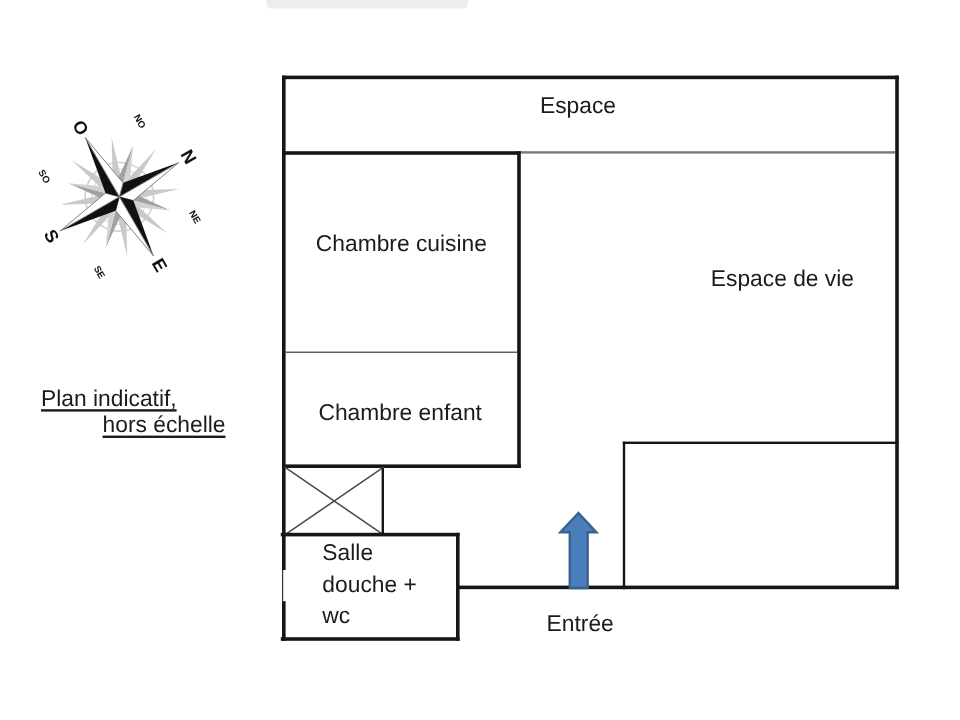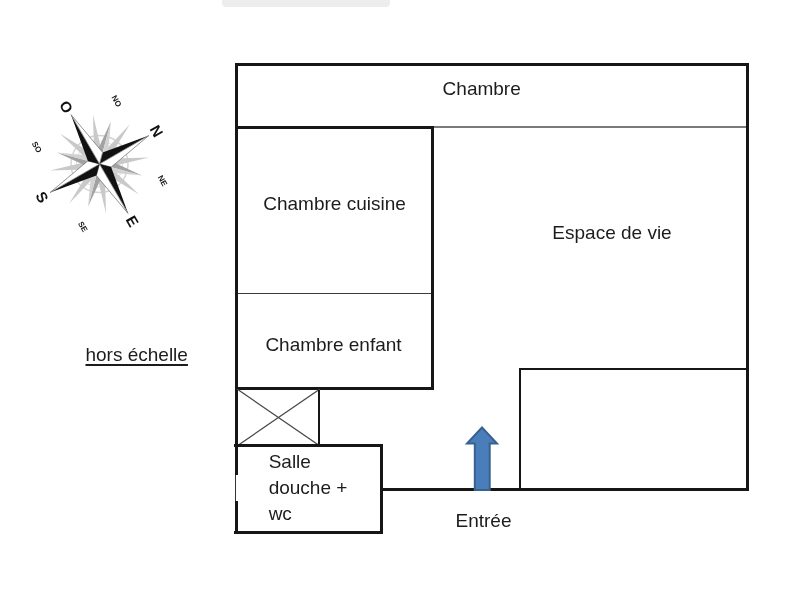--- a/index.html
+++ b/index.html
@@ -60,52 +60,53 @@
         <text x="0" y="66" font-size="15" dominant-baseline="central">S</text>
         <text x="-66" y="0" font-size="15" dominant-baseline="central">O</text>
         <text x="46" y="-46" font-size="8" dominant-baseline="central">NE</text>
         <text x="46" y="46" font-size="8" dominant-baseline="central">SE</text>
         <text x="-46" y="46" font-size="8" dominant-baseline="central">SO</text>
         <text x="-46" y="-46" font-size="8" dominant-baseline="central">NO</text>
       </g>
     </g>
   </svg>
 
+  <div style="position:absolute;left:90.7px;top:332.5px;transform:translate(-50%,-50%);font-size:19px;text-decoration:underline;text-underline-offset:3px;text-decoration-thickness:1.5px;white-space:nowrap;">Plan indicatif,</div>
 
   <div style="position:absolute;left:90.7px;top:355px;transform:translate(-50%,-50%);font-size:19px;text-decoration:underline;text-underline-offset:3px;text-decoration-thickness:1.5px;white-space:nowrap;margin-left:46px;">hors échelle</div>
 
   <div class="wall" style="left:235px;top:63px;width:513.5px;height:3.2px;"></div>
 
   <div class="wall" style="left:235px;top:63px;width:3.2px;height:412px;"></div>
 
   <div class="wall" style="left:234.8px;top:475px;width:1.3px;height:26px;background:#333;"></div>
 
   <div class="wall" style="left:235px;top:501px;width:3.2px;height:32.8px;"></div>
 
   <div class="wall" style="left:745.5px;top:63px;width:3px;height:427.5px;"></div>
 
   <div class="wall" style="left:381.5px;top:487.5px;width:367px;height:3px;"></div>
 
-  <div class="lbl" style="left:481.7px;top:88.5px;">Chambre</div>
+  <div class="lbl" style="left:481.7px;top:88.5px;">Espace</div>
 
   <div class="wall" style="left:235px;top:125.5px;width:198px;height:3px;"></div>
 
   <div class="wall" style="left:433px;top:126.3px;width:312.5px;height:1.5px;background:#7a7a7a;"></div>
 
   <div class="lbl" style="left:334.5px;top:204px;">Chambre cuisine</div>
 
   <div class="wall" style="left:431px;top:125.5px;width:3px;height:264px;"></div>
 
   <div class="wall" style="left:238px;top:292.6px;width:193px;height:1.8px;background:#3c3c3c;"></div>
 
   <div class="lbl" style="left:333.5px;top:344.5px;">Chambre enfant</div>
 
   <div class="wall" style="left:235px;top:386.8px;width:199px;height:2.8px;"></div>
 
-  <div class="lbl" style="left:612px;top:232.5px;">Espace de vie</div>
+  <div class="lbl" style="left:652px;top:232.5px;">Espace de vie</div>
 
   <svg style="position:absolute;left:236.5px;top:388.5px;" width="83" height="57" viewBox="0 0 83 57">
     <line x1="0" y1="0" x2="83" y2="57" stroke="#4a4a4a" stroke-width="1.3"></line>
     <line x1="83" y1="0" x2="0" y2="57" stroke="#4a4a4a" stroke-width="1.3"></line>
   </svg>
 
   <div class="wall" style="left:317.6px;top:389.5px;width:2.2px;height:55.5px;"></div>
 
   <div class="wall" style="left:234px;top:443.8px;width:149px;height:2.8px;"></div>
 

